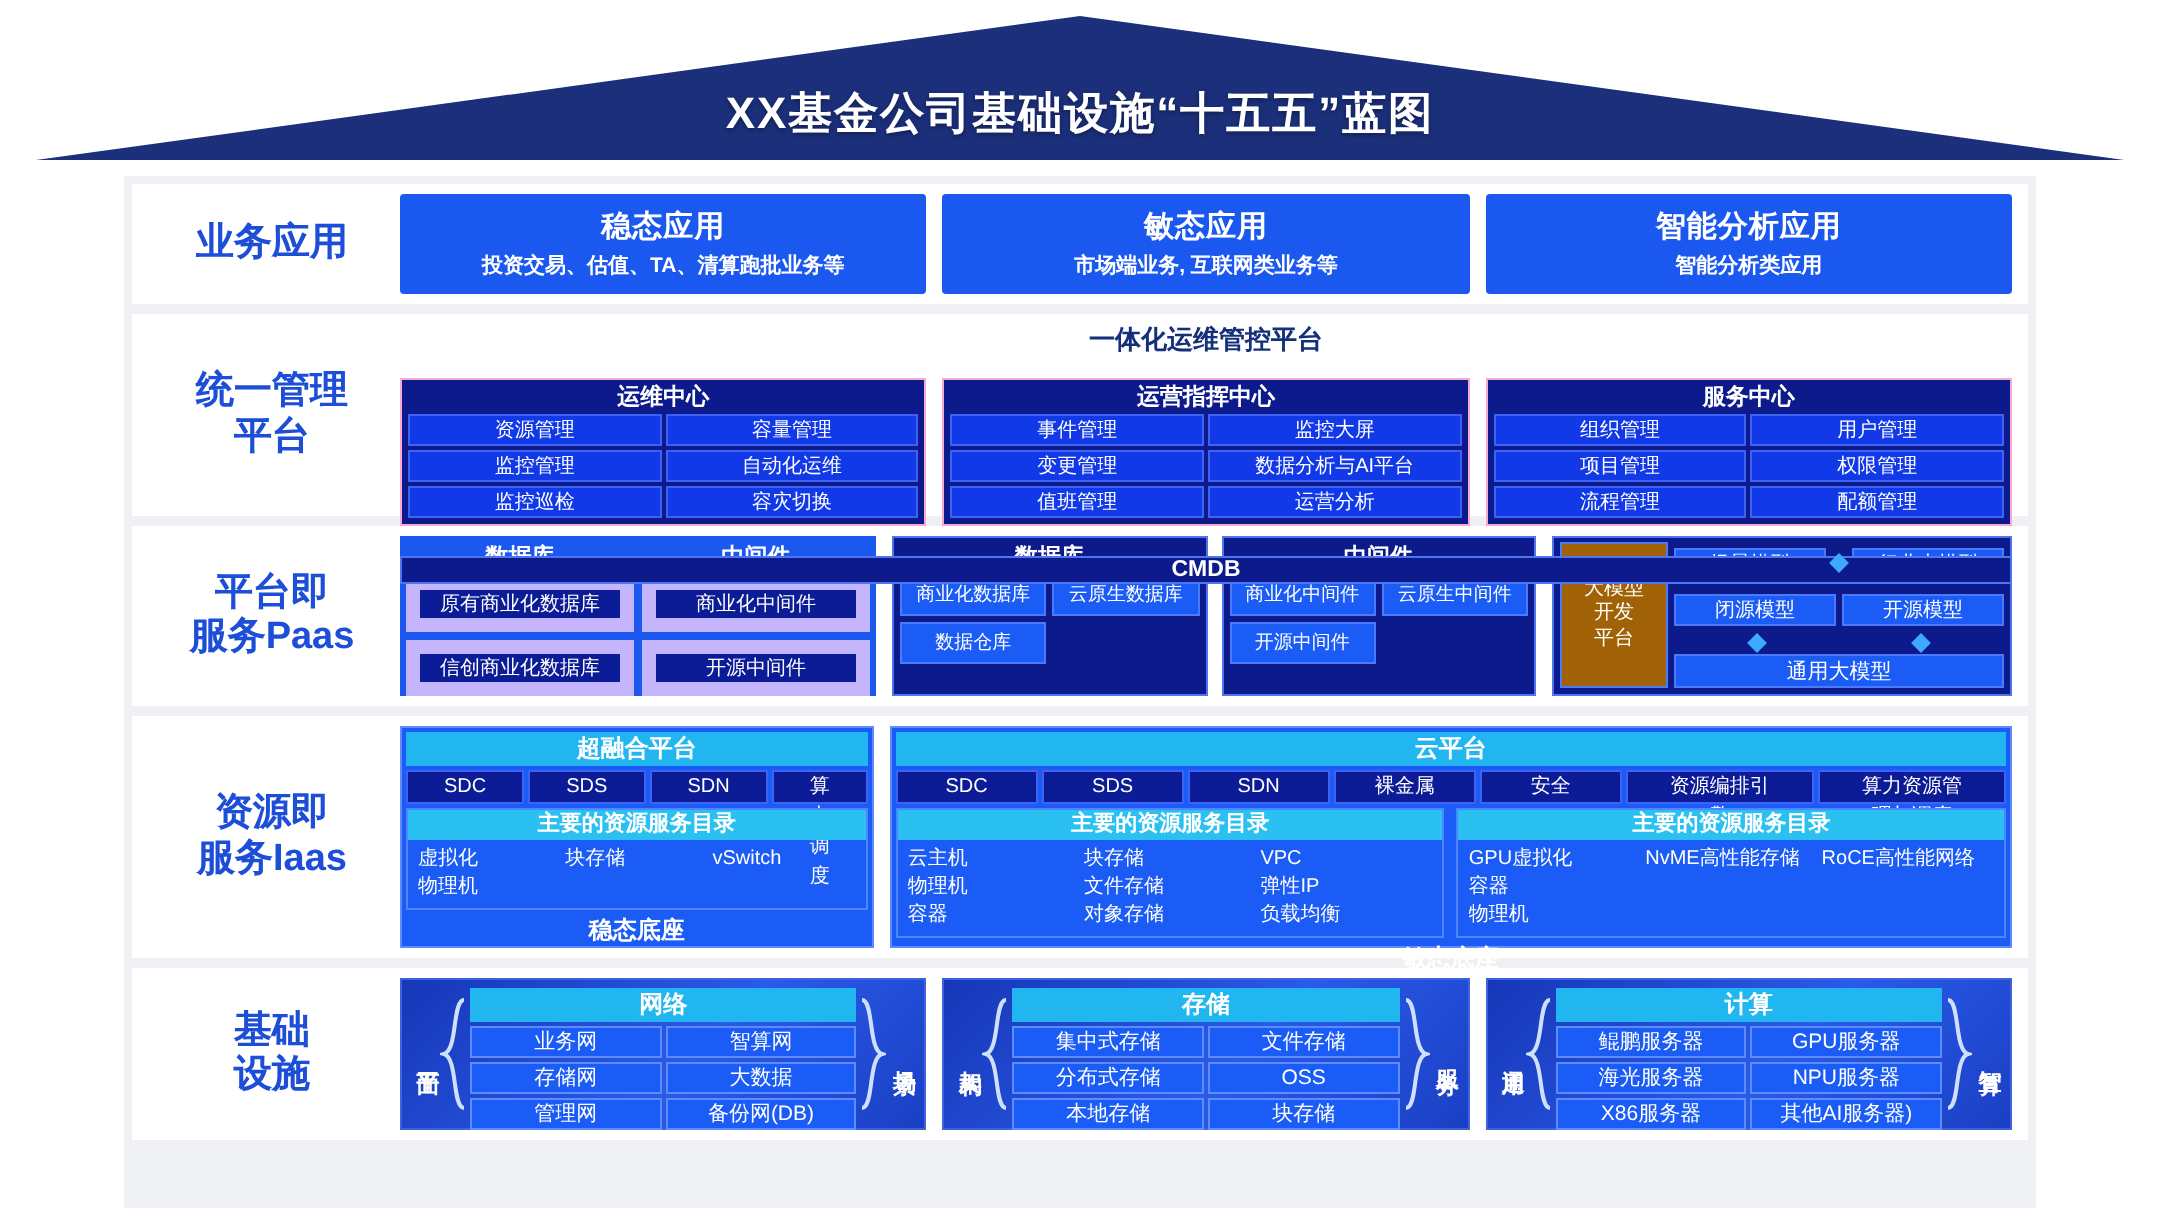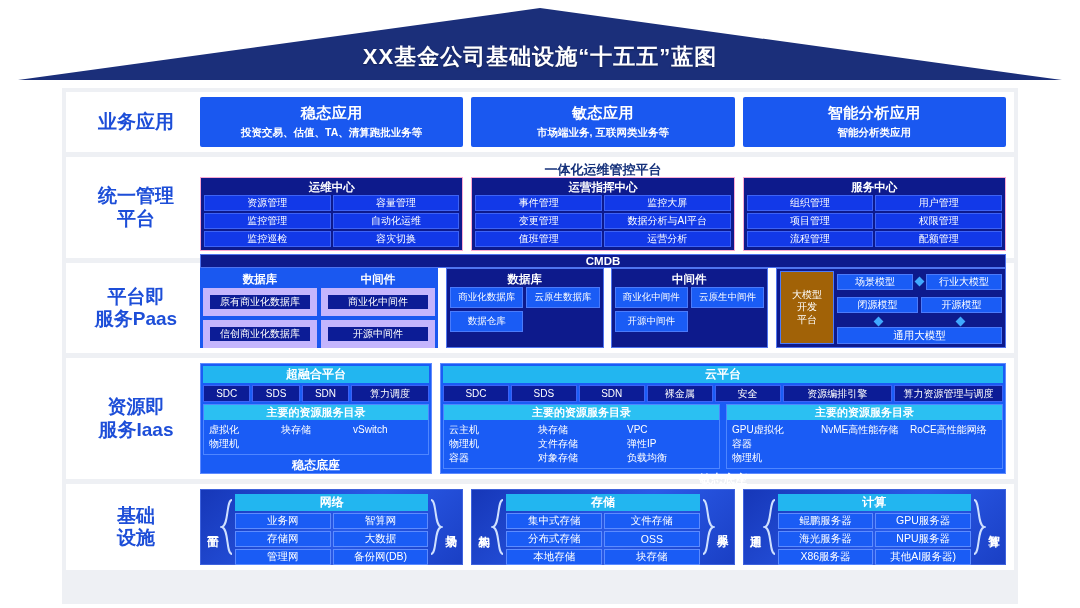--- a/index.html
+++ b/index.html
@@ -51,21 +51,21 @@
     color: #fff;
     display: flex; flex-direction: column;
     align-items: center; justify-content: center;
     border-radius: 2px;
   }
   .appcard .t1 { font-size: 15px; font-weight: bold; letter-spacing: .5px; }
   .appcard .t2 { font-size: 10.5px; margin-top: 3px; font-weight: bold; }
 
   
   .r2 { height: 101px; position: relative; }
-  .r2 .rowbody { flex-direction: column; gap: 0; }
+  .r2 .rowbody { flex-direction: column; gap: 12px; }
   .platform-title {
     text-align: center; color: #14307a;
     font-weight: bold; font-size: 13px; height: 17px; line-height: 15px;
   }
   .centers { display: flex; gap: 8px; flex: 1 1 auto; }
   .center {
     flex: 1 1 0; background: #0d1a8c; border: 1px solid #f9a8d4;
     padding: 2px 3px 3px 3px; display: flex; flex-direction: column;
   }
   .center-h {
@@ -154,21 +154,21 @@
   .iaas-left { flex: 0 0 232px; }
   .iaas-right { flex: 1 1 0; }
   .iaas-h {
     background: #22b6f0; color: #fff; font-size: 12px; font-weight: bold;
     text-align: center; height: 17px; line-height: 17px;
   }
   .tabs { display: flex; gap: 2px; margin-top: 2px; }
   .tab {
     flex: 1 1 0; background: #0c1c96; color: #fff; font-size: 10px;
     border: 1px solid #3d63f5; text-align: center;
-    height: 17px; line-height: 15px; padding: 0 1px;
+    height: 17px; line-height: 15px; padding: 0 18px;
   }
   .tab.wide { flex: 1.7 1 0; }
   .catcols { display: flex; gap: 6px; flex: 1 1 auto; margin-top: 2px; }
   .catcol { flex: 1 1 0; display: flex; flex-direction: column; border: 1px solid #4f86ff; }
   .cat-h {
     background: #2bc0f2; color: #ffffff; font-size: 11px; font-weight: bold;
     text-align: center; height: 15px; line-height: 15px;
   }
   .svc {
     flex: 1 1 auto; display: grid; grid-template-columns: repeat(3, 1fr);

